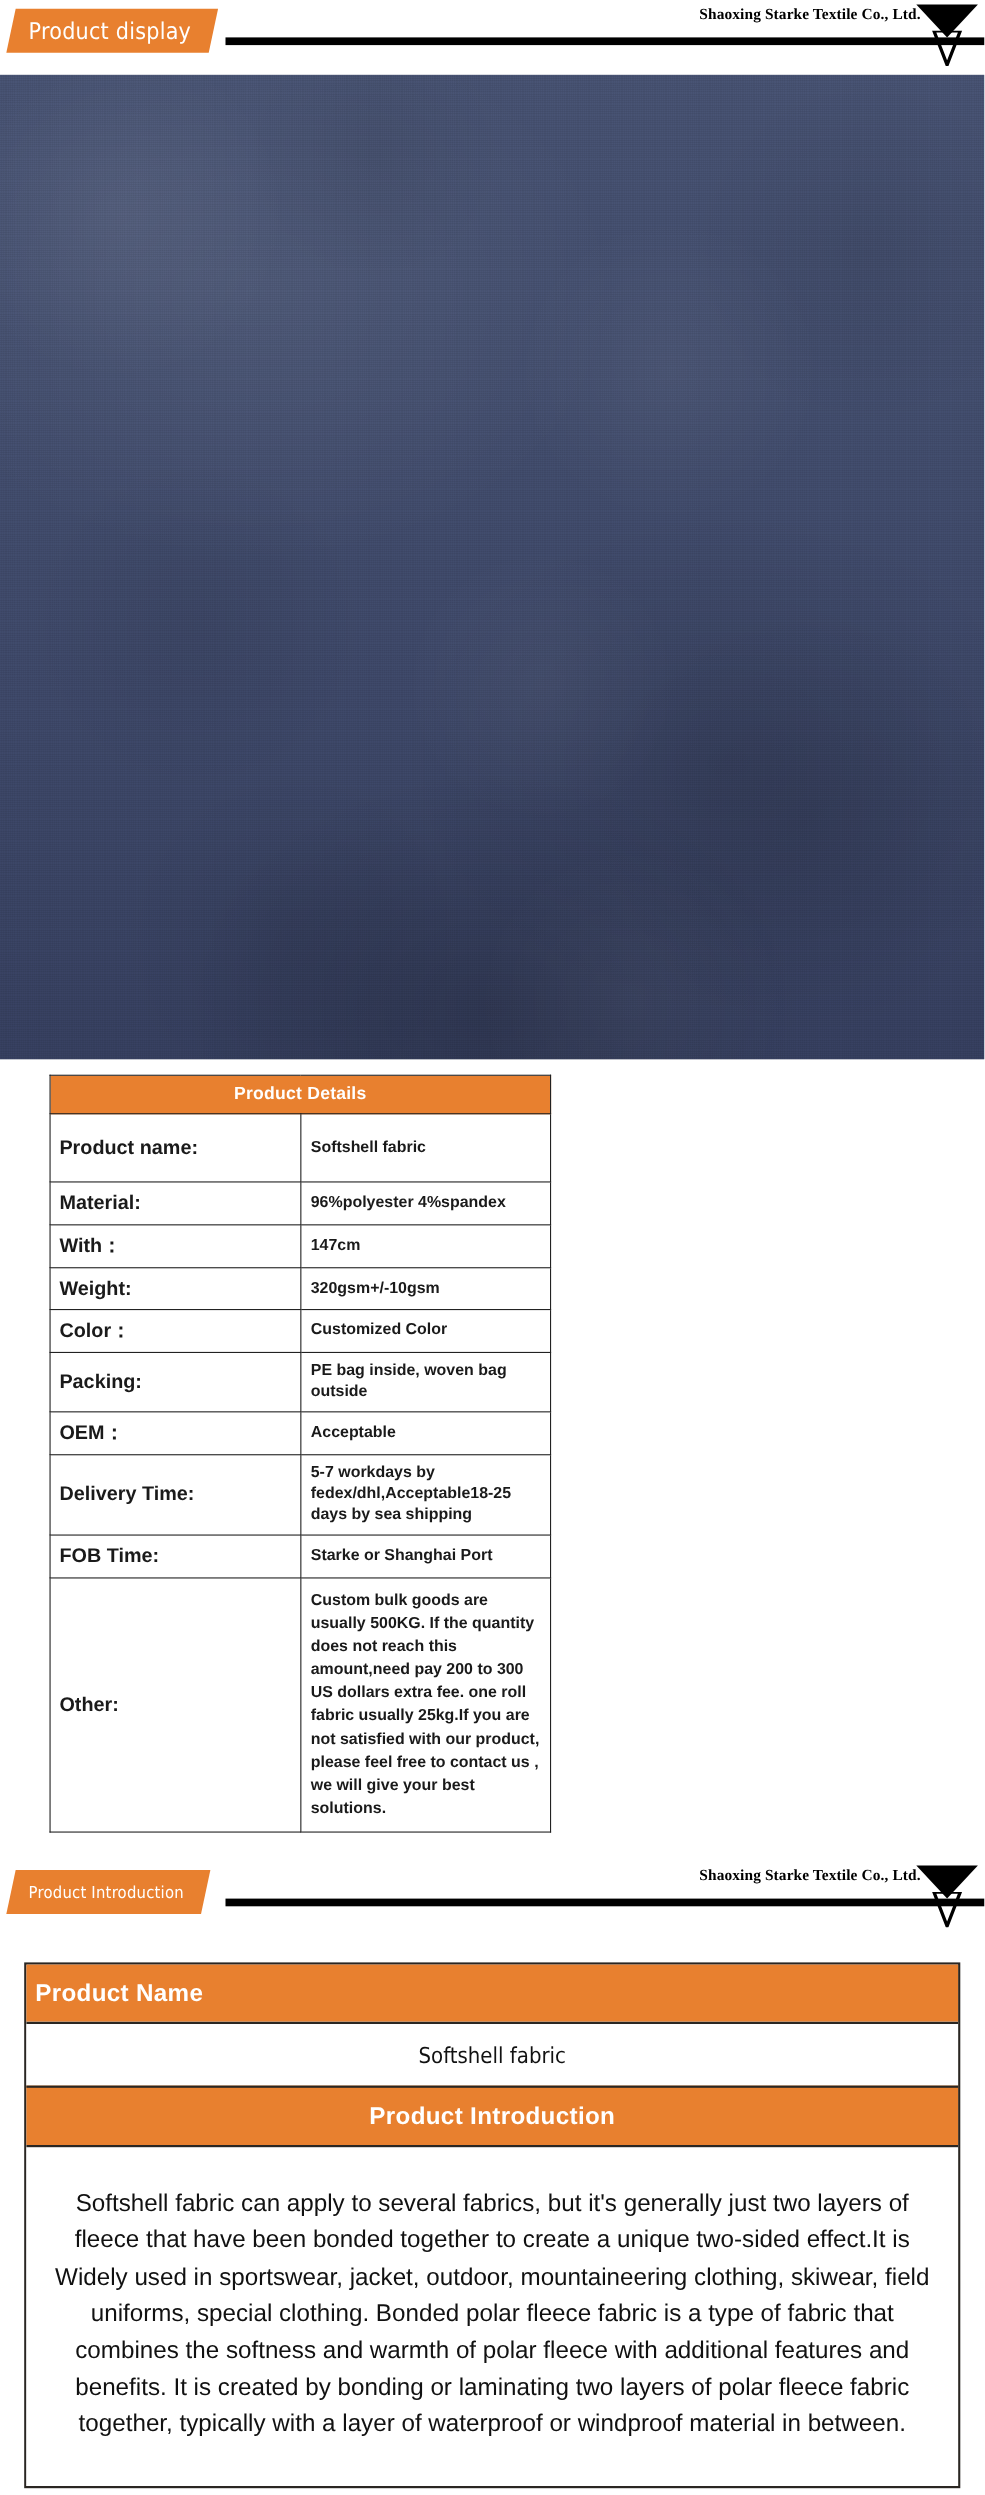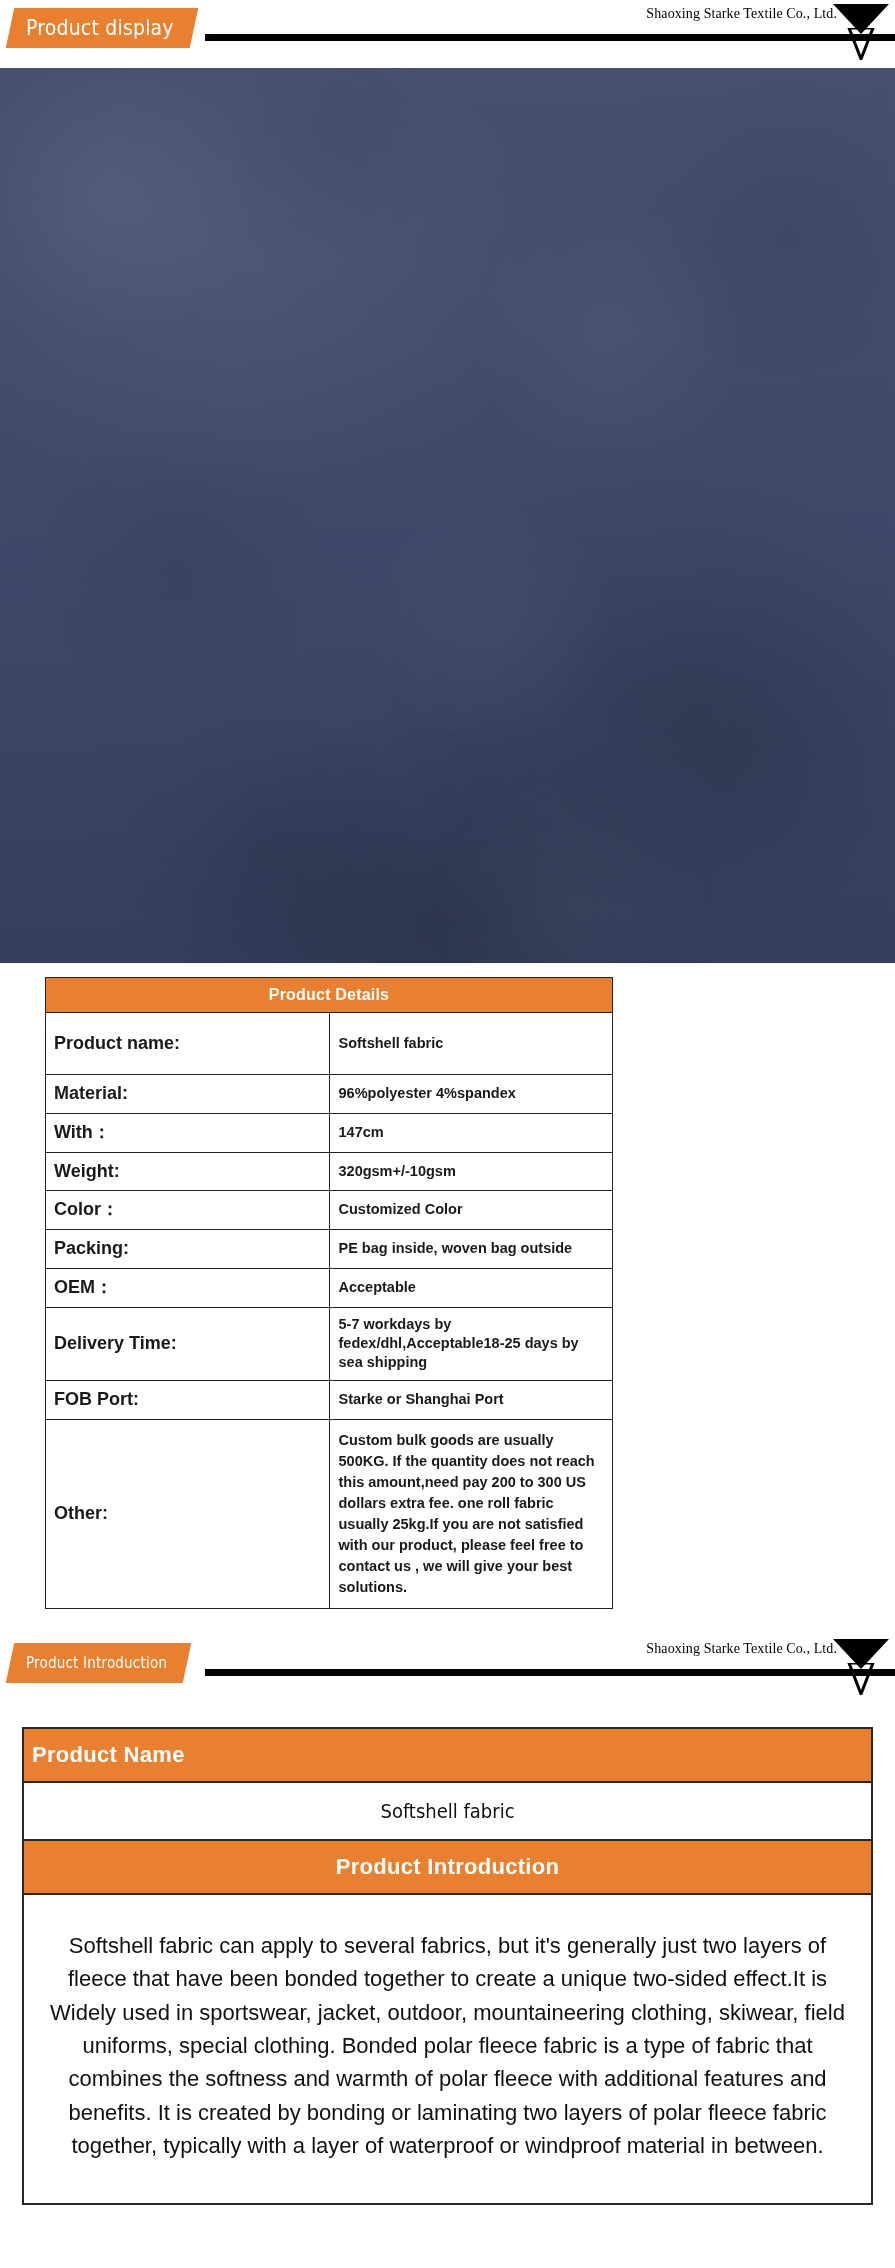--- a/index.html
+++ b/index.html
@@ -55,20 +55,21 @@
   }
   .banner-company {
     position: absolute;
     right: 58px;
     top: 6px;
     font-family: "Liberation Serif", "DejaVu Serif", serif;
     font-size: 14px;
     color: #000000;
     white-space: nowrap;
     letter-spacing: 0.1px;
+    font-weight: bold;
   }
   .banner-mark {
     position: absolute;
     right: 6px;
     top: 4px;
     width: 56px;
     height: 60px;
   }
   .banner-mark .tri-solid {
     position: absolute;
@@ -118,21 +119,21 @@
       radial-gradient(circle at 82% 76%, rgba(0,0,0,0.08) 0%, rgba(0,0,0,0) 20%),
       radial-gradient(circle at 30% 88%, rgba(0,0,0,0.07) 0%, rgba(0,0,0,0) 16%),
       radial-gradient(circle at 64% 94%, rgba(255,255,255,0.03) 0%, rgba(255,255,255,0) 14%);
   }
 
   
   .details-wrap {
     padding: 14px 0 0 45px;
   }
   table.details {
-    width: 568px;
+    width: 456px;
     border-collapse: collapse;
     table-layout: fixed;
   }
   table.details th, table.details td {
     border: 1px solid #222222;
     vertical-align: middle;
   }
   table.details thead th {
     background: #E8802F;
     color: #ffffff;
@@ -272,21 +273,21 @@
       </tr>
       <tr>
         <td class="k">OEM：</td>
         <td class="v">Acceptable</td>
       </tr>
       <tr class="tall">
         <td class="k">Delivery Time:</td>
         <td class="v">5-7 workdays by fedex/dhl,Acceptable18-25 days by sea shipping</td>
       </tr>
       <tr>
-        <td class="k">FOB Port:</td>
+        <td class="k">FOB Time:</td>
         <td class="v">Starke or Shanghai Port</td>
       </tr>
       <tr class="other">
         <td class="k">Other:</td>
         <td class="v">Custom bulk goods are usually 500KG. If the quantity does not reach this amount,need pay 200 to 300 US dollars extra fee. one roll fabric usually 25kg.If you are not satisfied with our product, please feel free to contact us , we will give your best solutions.</td>
       </tr>
     </tbody>
   </table>
 </div>
 

